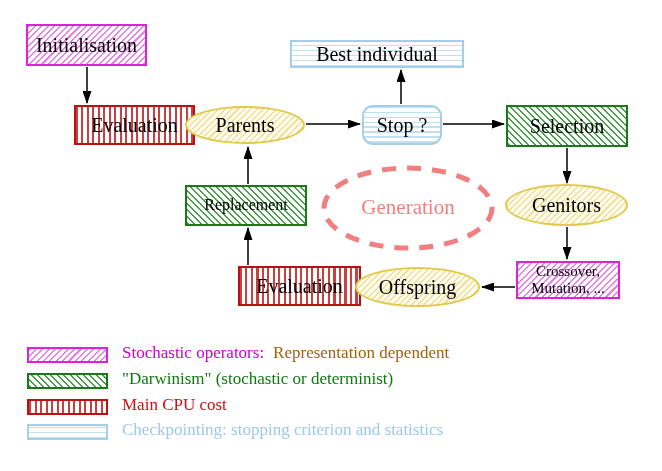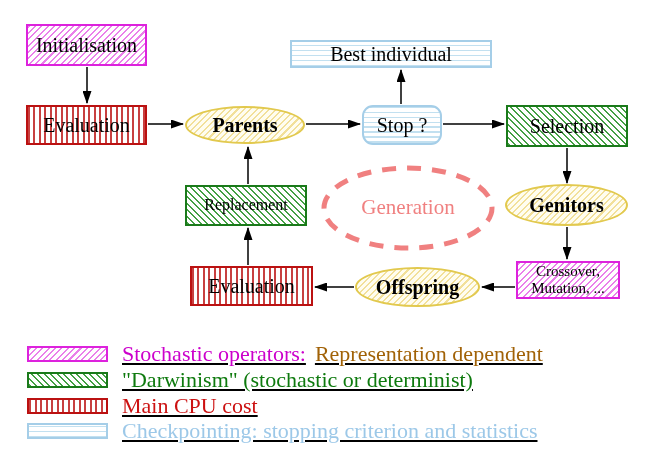--- a/index.html
+++ b/index.html
@@ -15,47 +15,47 @@
     z-index:2;
   }
   
   .h-magenta{
     border:2px solid #dd22dd;
     background:repeating-linear-gradient(135deg,#ea80ea 0 1.5px,#ffffff 1.5px 4.5px);
   }
   .h-red{
     border:2px solid #bb1111;
     background:repeating-linear-gradient(90deg,#c84040 0 2px,#ffffff 2px 5.5px);
+    margin-left:48px;
   }
   .h-green{
     border:2px solid #1a7a1a;
     background:repeating-linear-gradient(45deg,#44a044 0 1.6px,#ffffff 1.6px 4.6px);
   }
   .h-cyan{
     border:2px solid #a5cee8;
     background:repeating-linear-gradient(0deg,#c2e0f0 0 1.5px,#ffffff 1.5px 5px);
   }
   .h-yellow{
     border:2px solid #e2c94e;
     background:repeating-linear-gradient(135deg,#f2e09a 0 1.5px,#fffdf0 1.5px 4.5px);
-    font-weight:bold;
   }
   .ellipse{border-radius:50%;}
   .rounded{border-radius:11px;}
   .small-text{font-size:15px;}
   .small-text .stack{display:flex;flex-direction:column;gap:1px;}
   #arrow-layer{position:absolute;left:0;top:0;z-index:1;}
   #generation-label{
     position:absolute;left:323px;top:195px;width:170px;text-align:center;
     color:#f08080;font-size:21px;z-index:2;
   }
   
   .legend-row{
-    position:absolute;left:27px;display:flex;align-items:center;height:18px;
-    font-size:22px;white-space:nowrap;text-decoration:underline;
+    position:absolute;left:27px;display:flex;align-items:flex-end;height:18px;
+    font-size:17px;white-space:nowrap;
   }
   .swatch{
     width:77px;height:12px;box-sizing:content-box;flex:0 0 auto;margin-right:14px;
   }
   .sw-magenta{border:2px solid #dd22dd;background:repeating-linear-gradient(135deg,#ea80ea 0 1.5px,#ffffff 1.5px 4.5px);}
   .sw-green{border:2px solid #1a7a1a;background:repeating-linear-gradient(45deg,#44a044 0 1.6px,#ffffff 1.6px 4.6px);}
   .sw-red{border:2px solid #bb1111;background:repeating-linear-gradient(90deg,#c84040 0 2px,#ffffff 2px 5.5px);}
   .sw-cyan{border:2px solid #a5cee8;background:repeating-linear-gradient(0deg,#c2e0f0 0 1.5px,#ffffff 1.5px 5px);}
   .t-magenta{color:#cc00cc;}
   .t-yellow{color:#a16207;margin-left:9px;}
@@ -91,21 +91,21 @@
   </svg>
 
   <div class="node h-magenta" style="left:26px;top:24px;width:121px;height:42px;">
     <span>Initialisation</span>
   </div>
 
   <div class="node h-red" style="left:26px;top:105px;width:121px;height:40px;">
     <span>Evaluation</span>
   </div>
 
-  <div class="node h-cyan" style="left:290px;top:40px;width:202px;height:28px;">
+  <div class="node h-cyan" style="left:290px;top:40px;width:174px;height:28px;">
     <span>Best individual</span>
   </div>
 
   <div class="node h-yellow ellipse" style="left:185px;top:106px;width:120px;height:38px;">
     <span>Parents</span>
   </div>
 
   <div class="node h-cyan rounded" style="left:362px;top:105px;width:80px;height:40px;">
     <span>Stop ?</span>
   </div>

